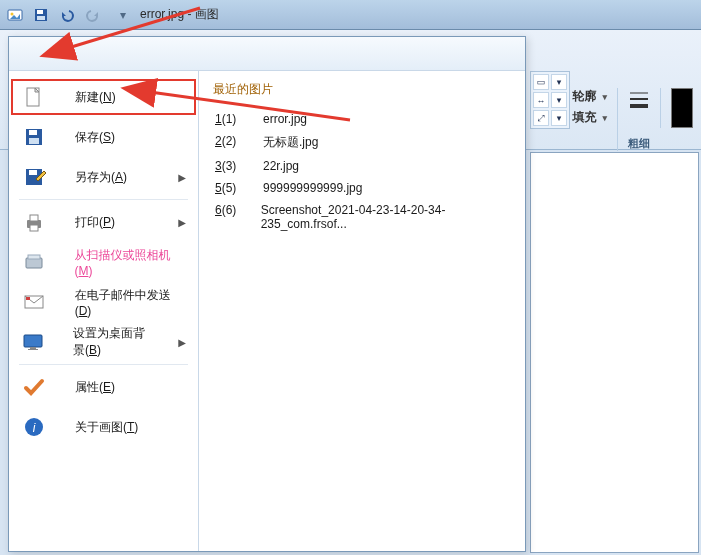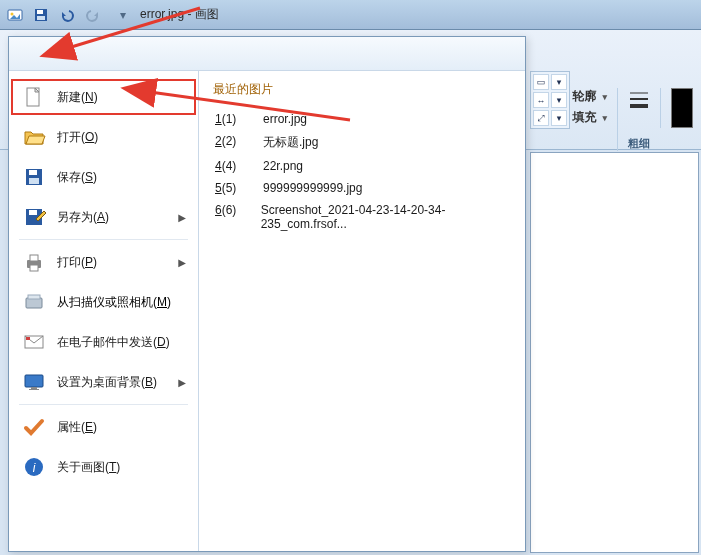--- a/index.html
+++ b/index.html
@@ -43,24 +43,24 @@
     border-bottom: 1px solid #c9d8e8;
   }
   .dd-body { display: flex; width: 100%; margin-top: 34px; }
   .dd-left {
     width: 190px; border-right: 1px solid #c9d8e8;
     padding: 6px 0;
   }
   .dd-right { flex: 1; padding: 6px 14px; }
 
   .menu-item {
-    height: 40px; display: flex; align-items: center; gap: 10px;
+    height: 40px; display: flex; align-items: center; gap: 28px;
     padding: 0 12px; position: relative; color: #1a1a1a;
   }
-  .menu-item.disabled { color: #000000; }
+  .menu-item.disabled { color: #ec4899; }
   .menu-item .icon { width: 26px; height: 26px; display: flex; align-items: center; justify-content: center; }
   .menu-item .sub-arrow { margin-left: auto; color: #555; font-size: 10px; }
   .menu-item.hl {
     outline: 2px solid #e33a2e; outline-offset: -4px;
   }
   .menu-sep { height: 1px; background: #e1e8f0; margin: 2px 10px; }
 
   .recent-header { font-weight: 400; color: #a16207; margin: 4px 0 10px; }
   .recent-item {
     display: flex; gap: 20px; padding: 4px 2px; color: #1a1a1a;
@@ -202,29 +202,20 @@
             <svg width="24" height="24" viewBox="0 0 24 24">
               <rect x="5" y="3" width="12" height="18" fill="#fff" stroke="#888"></rect>
               <path d="M13 3 L17 7 L13 7 Z" fill="#ddd" stroke="#888"></path>
             </svg>
           </span>
           <span>新建(<u class="key">N</u>)</span>
         </div>
         <div class="menu-item">
           <span class="icon">
             <svg width="24" height="24" viewBox="0 0 24 24">
-              <path d="M3 7 L3 19 L21 19 L21 9 L11 9 L9 7 Z" fill="#f4c352" stroke="#b07a10"></path>
-              <path d="M4 19 L7 11 L23 11 L20 19 Z" fill="#ffe08a" stroke="#b07a10"></path>
-            </svg>
-          </span>
-          <span>打开(<u class="key">O</u>)</span>
-        </div>
-        <div class="menu-item">
-          <span class="icon">
-            <svg width="24" height="24" viewBox="0 0 24 24">
               <rect x="4" y="4" width="16" height="16" fill="#2a5aa0"></rect>
               <rect x="7" y="5" width="8" height="5" fill="#fff"></rect>
               <rect x="7" y="13" width="10" height="6" fill="#cfe0f2"></rect>
             </svg>
           </span>
           <span>保存(<u class="key">S</u>)</span>
         </div>
         <div class="menu-item">
           <span class="icon">
             <svg width="24" height="24" viewBox="0 0 24 24">
@@ -302,22 +293,22 @@
       <div id="recent-list">
           <div class="recent-item">
             <span class="num"><u>1</u>(1)</span>
             <span>error.jpg</span>
           </div>
           <div class="recent-item">
             <span class="num"><u>2</u>(2)</span>
             <span>无标题.jpg</span>
           </div>
           <div class="recent-item">
-            <span class="num"><u>4</u>(4)</span>
-            <span>22r.png</span>
+            <span class="num"><u>3</u>(3)</span>
+            <span>22r.jpg</span>
           </div>
           <div class="recent-item">
             <span class="num"><u>5</u>(5)</span>
             <span>999999999999.jpg</span>
           </div>
           <div class="recent-item">
             <span class="num"><u>6</u>(6)</span>
             <span>Screenshot_2021-04-23-14-20-34-235_com.frsof...</span>
           </div>
         </div>

